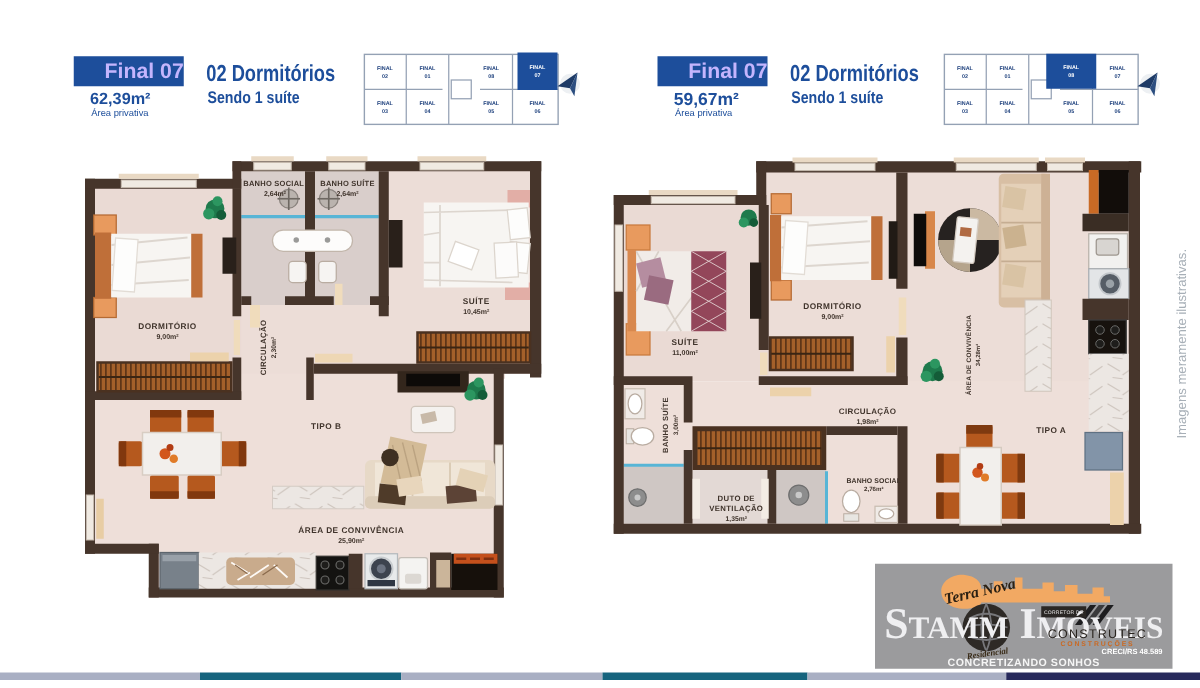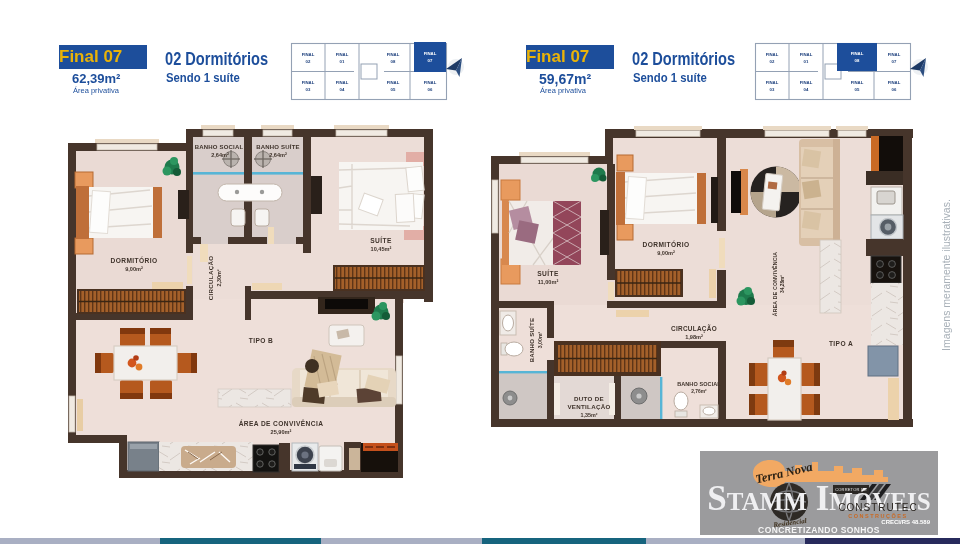--- a/index.html
+++ b/index.html
@@ -1,19 +1,19 @@
 <!DOCTYPE html>
 <html><head>
 <meta charset="utf-8">
 <style>
   html,body{margin:0;padding:0;}
   body{width:960px;height:550px;position:relative;background:#fff;overflow:hidden;
        font-family:"Liberation Sans", sans-serif;}
   .abs{position:absolute;}
-  .hbox{background:#1d4e9b;color:#eab308;font-weight:bold;text-align:left;}
+  .hbox{background:#1d4e9b;color:#c4b5fd;font-weight:bold;text-align:right;}
   .blue{color:#1d4e9b;}
 </style>
 </head>
 <body>
 
 <div class="abs hbox" style="left:59px;top:45px;width:88px;height:24px;font-size:17px;line-height:24px;">Final 07</div>
 
 <div class="abs blue" style="left:72px;top:71px;font-size:13px;font-weight:bold;">62,39m²</div>
 
 <div class="abs blue" style="left:73px;top:85.5px;font-size:7.5px;">Área privativa</div>

